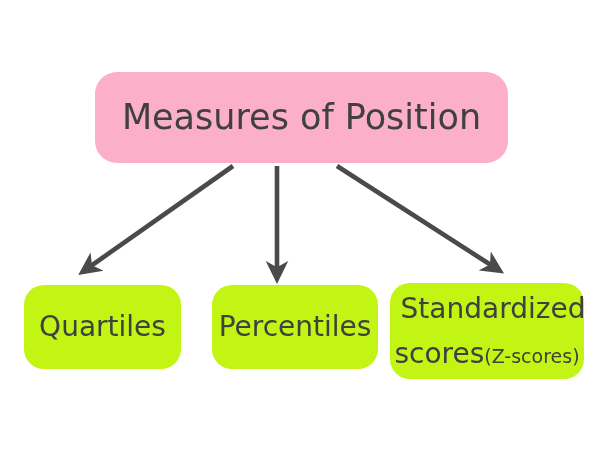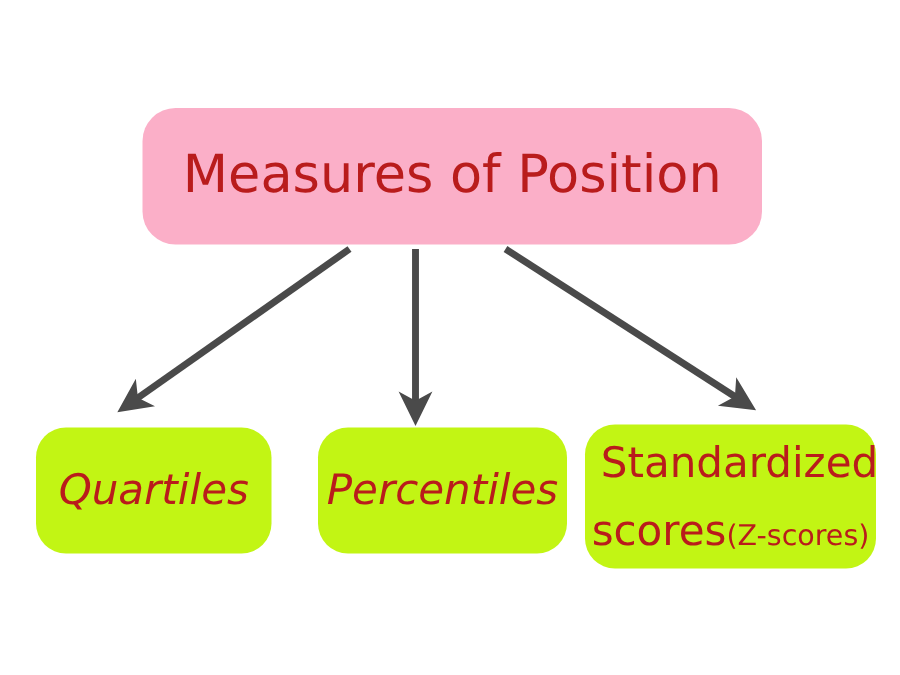--- a/index.html
+++ b/index.html
@@ -33,21 +33,21 @@
   }
 
   .node {
     position: absolute;
     box-sizing: border-box;
     display: flex;
     flex-direction: column;
     align-items: center;
     justify-content: center;
     text-align: right;
-    color: #b91c1c;
+    color: #404040;
     line-height: 1.04;
   }
 
   
   #node-root {
     left: 95px;
     top: 72px;
     width: 413px;
     height: 91px;
     border-radius: 22px;
@@ -80,21 +80,20 @@
     left: 390px;
     top: 283px;
     width: 194px;
     height: 96px;
     justify-content: center;
   }
 
   .leaf .node-label {
     font-size: 28px;
     font-weight: 400;
-    font-style: italic;
   }
   #node-standardized .line-1 {
     font-size: 28px;
     display: block;
     white-space: nowrap;
     margin-left: 12px;
   }
   #node-standardized .line-2 {
     display: block;
     white-space: nowrap;

